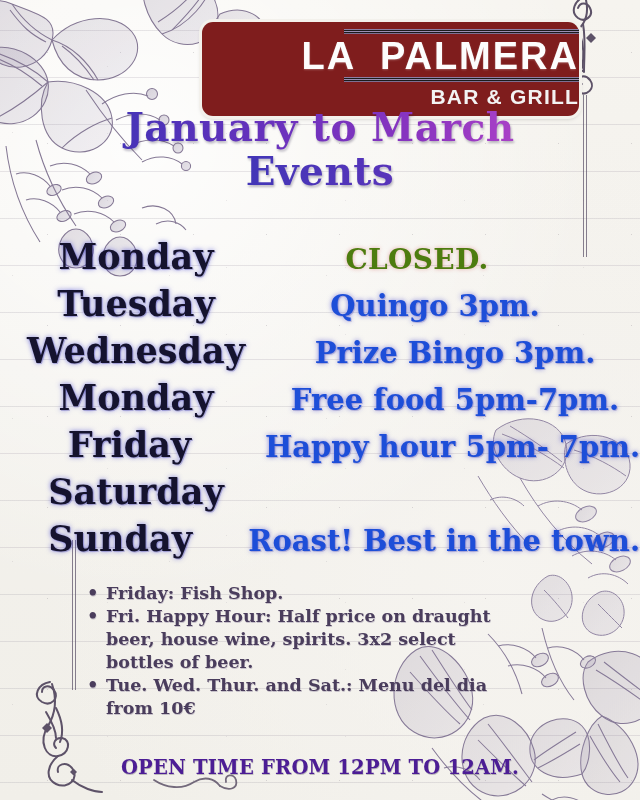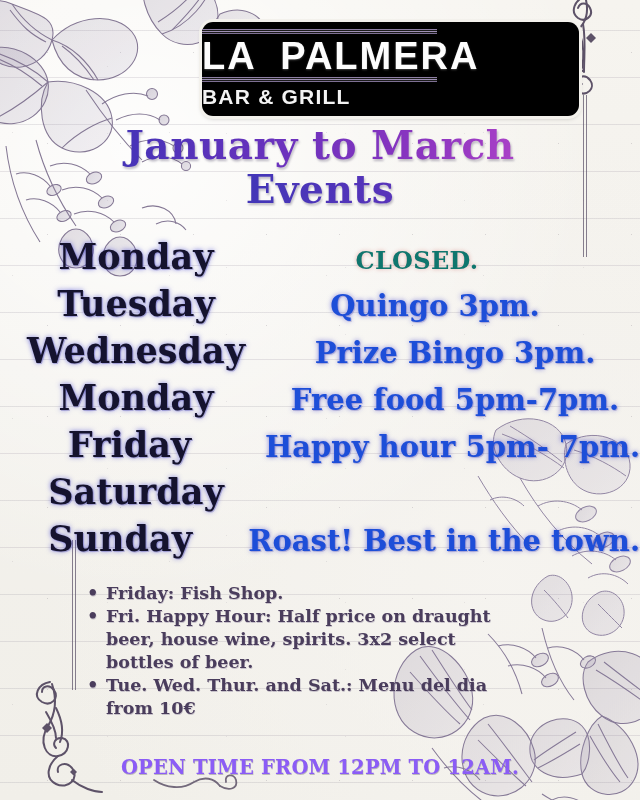--- a/index.html
+++ b/index.html
@@ -80,26 +80,26 @@
   .botanic svg { display: block; overflow: visible; }
   .bot-tl { left: -34px; top: -30px; }
   .bot-r  { left: 452px; top: 404px; }
   .bot-br { left: 392px; top: 628px; }
 
   
   .logo-plaque {
     position: absolute;
     left: 202px; top: 22px;
     width: 377px; height: 94px;
-    background: #000000;
+    background: #7f1d1d;
     border-radius: 11px;
     box-shadow: 0 0 0 3px #f3f1ec, 0 2px 5px rgba(0,0,0,.28);
     display: flex;
     flex-direction: column;
-    align-items: flex-start;
+    align-items: flex-end;
     justify-content: center;
   }
   .logo-rule {
     width: 235px; height: 5px; flex: none;
     background: linear-gradient(180deg,
       #8d7ea3 0 1px,
       #1b1b1b 1px 2px,
       #9e8fb4 2px 3px,
       #1b1b1b 3px 4px,
       #7d6f92 4px 5px);
@@ -121,21 +121,21 @@
     font-family: "Liberation Sans", sans-serif;
     font-weight: bold;
     font-size: 21px;
     letter-spacing: 1.2px;
     margin-top: 3px;
   }
 
   
   .headline {
     position: absolute;
-    left: 0; top: 124px;
+    left: 0; top: 106px;
     width: 640px;
     text-align: center;
     font-family: "DejaVu Serif", serif;
     font-weight: bold;
     font-size: 39px;
     line-height: 1.12;
     letter-spacing: .5px;
   }
   .headline .ln {
     display: block;
@@ -177,23 +177,23 @@
     flex: 1;
     text-align: center;
     font-family: "DejaVu Serif", serif;
     font-weight: bold;
     font-size: 29px;
     color: #1d4ed8;
     text-shadow: 0 0 5px rgba(60,60,205,.62), 1px 1px 0 rgba(55,50,145,.22);
     white-space: nowrap;
   }
   .sched-event.closed {
-    color: #0f766e;
+    color: #4d7c0f;
     text-shadow: 0 0 4px rgba(196,32,28,.35);
-    font-size: 24px;
+    font-size: 28px;
     letter-spacing: .3px;
   }
   
   .r0 .sched-event { padding-right: 78px; }
   .r1 .sched-event { padding-right: 42px; }
   .r2 .sched-event { padding-right: 2px; }
   .r3 .sched-event { padding-right: 2px; }
   .r4 .sched-event { padding-left: 6px; }
   .r5 .sched-event { padding-right: 6px; }
   .r6 .sched-event { padding-left: 8px; }
@@ -228,21 +228,21 @@
   
   .opentime {
     position: absolute;
     left: 0; top: 756px;
     width: 640px;
     text-align: center;
     font-family: "DejaVu Serif", serif;
     font-weight: bold;
     font-size: 19.5px;
     letter-spacing: .2px;
-    color: #8b5cf6;
+    color: #4c1d95;
     text-shadow: .5px .5px 0 rgba(60,55,70,.3);
   }
 </style>
 </head>
 <body>
 
 <div id="poster">
 
   <div class="paper-base"></div>
   <div class="paper-speckle"></div>

